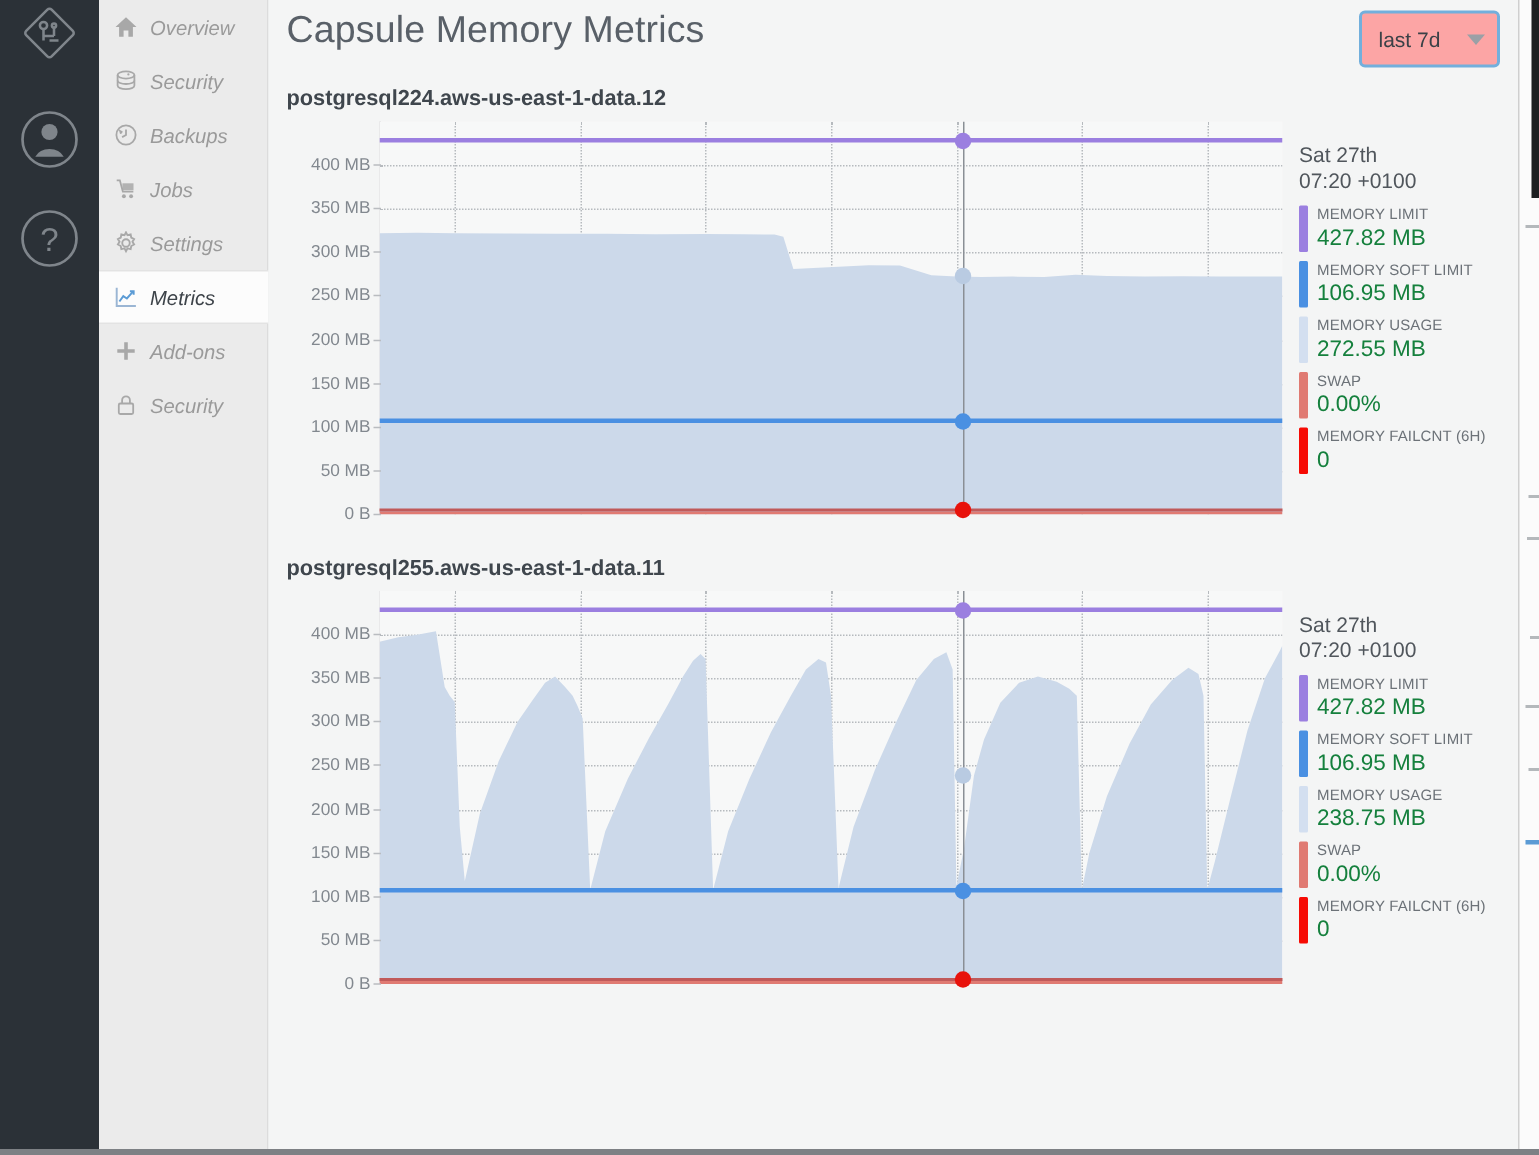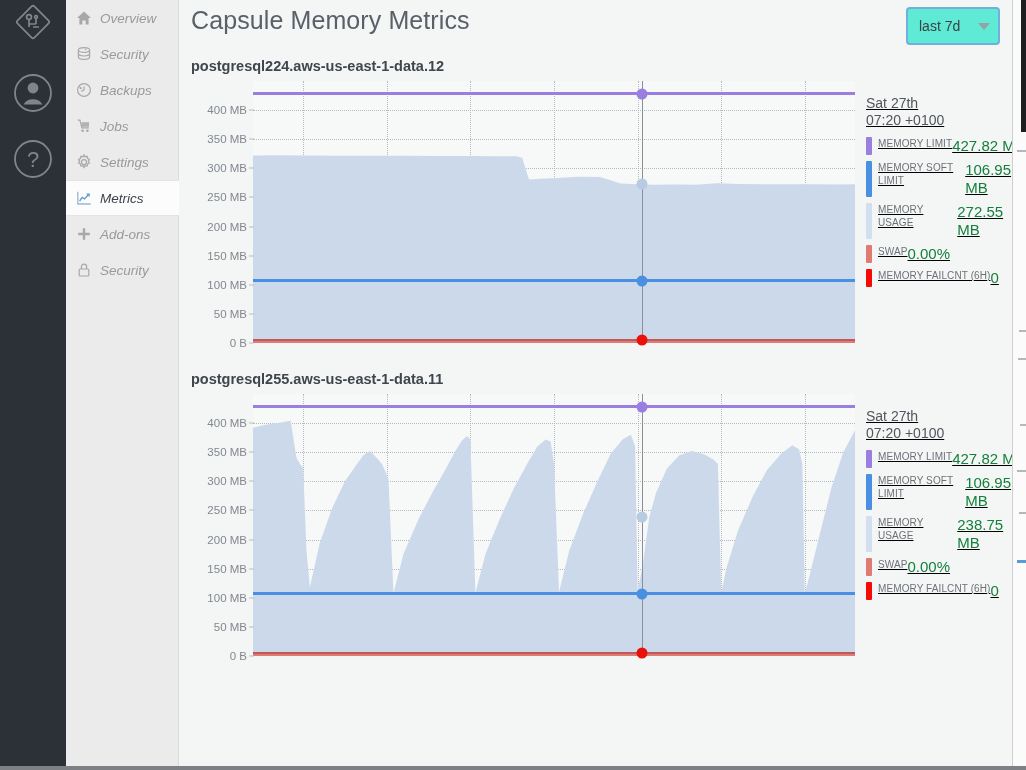--- a/index.html
+++ b/index.html
@@ -77,21 +77,21 @@
     left: 12px; top: 6px;
     font-size: 25px;
     color: #596068;
     font-weight: 400;
     letter-spacing: 0.1px;
   }
   .range-select {
     position: absolute;
     right: 26px; top: 7px;
     width: 94px; height: 38px;
-    background: #5eead4;
+    background: #fca5a5;
     border: 2px solid #72afdc;
     border-radius: 4px;
     display: flex; align-items: center;
     padding: 0 8px 0 11px;
     cursor: pointer;
   }
   .range-select .rsel-label {
     font-size: 14px; color: #3b4147; flex: 1 1 auto;
   }
   .caret {
@@ -181,35 +181,35 @@
   .cdot-bottom {
     position: absolute;
     width: 11px; height: 11px; border-radius: 50%;
     background: #e8120b;
     transform: translate(-50%, -50%);
   }
 
   
   .legend {
     width: 170px; flex: 0 0 170px;
-    padding-left: 10px; padding-top: 14px; text-decoration: underline;
+    padding-left: 10px; padding-top: 14px;
   }
   .legend-date {
     font-size: 14px; color: #50565c; line-height: 17px;
     margin-bottom: 8px;
   }
   .legend-item {
     display: flex; align-items: stretch;
     margin-bottom: 6px;
   }
   .legend-swatch {
     width: 6px; flex: 0 0 6px; margin-right: 6px;
     border-radius: 1px;
   }
-  .legend-txt { display: flex; flex-direction: row; justify-content: flex-end; }
+  .legend-txt { display: flex; flex-direction: column; justify-content: flex-end; }
   .legend-name {
     font-size: 10px; color: #6c7278; letter-spacing: 0.1px;
     line-height: 13px; text-transform: uppercase;
   }
   .legend-val {
     font-size: 15px; color: #15803d; line-height: 18px;
   }
 
   
   .right-sliver {

